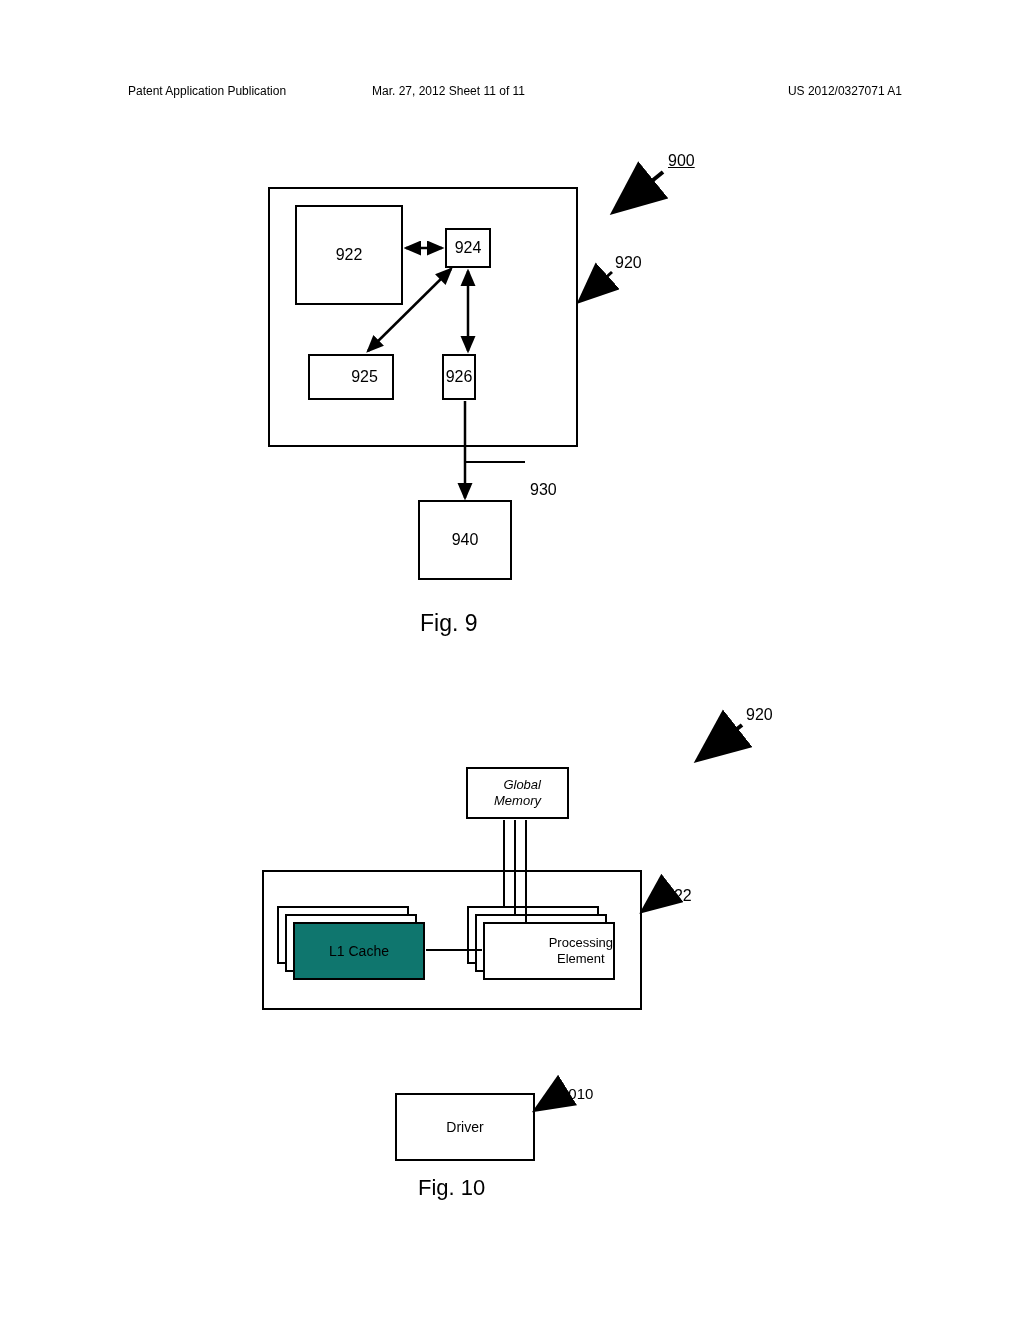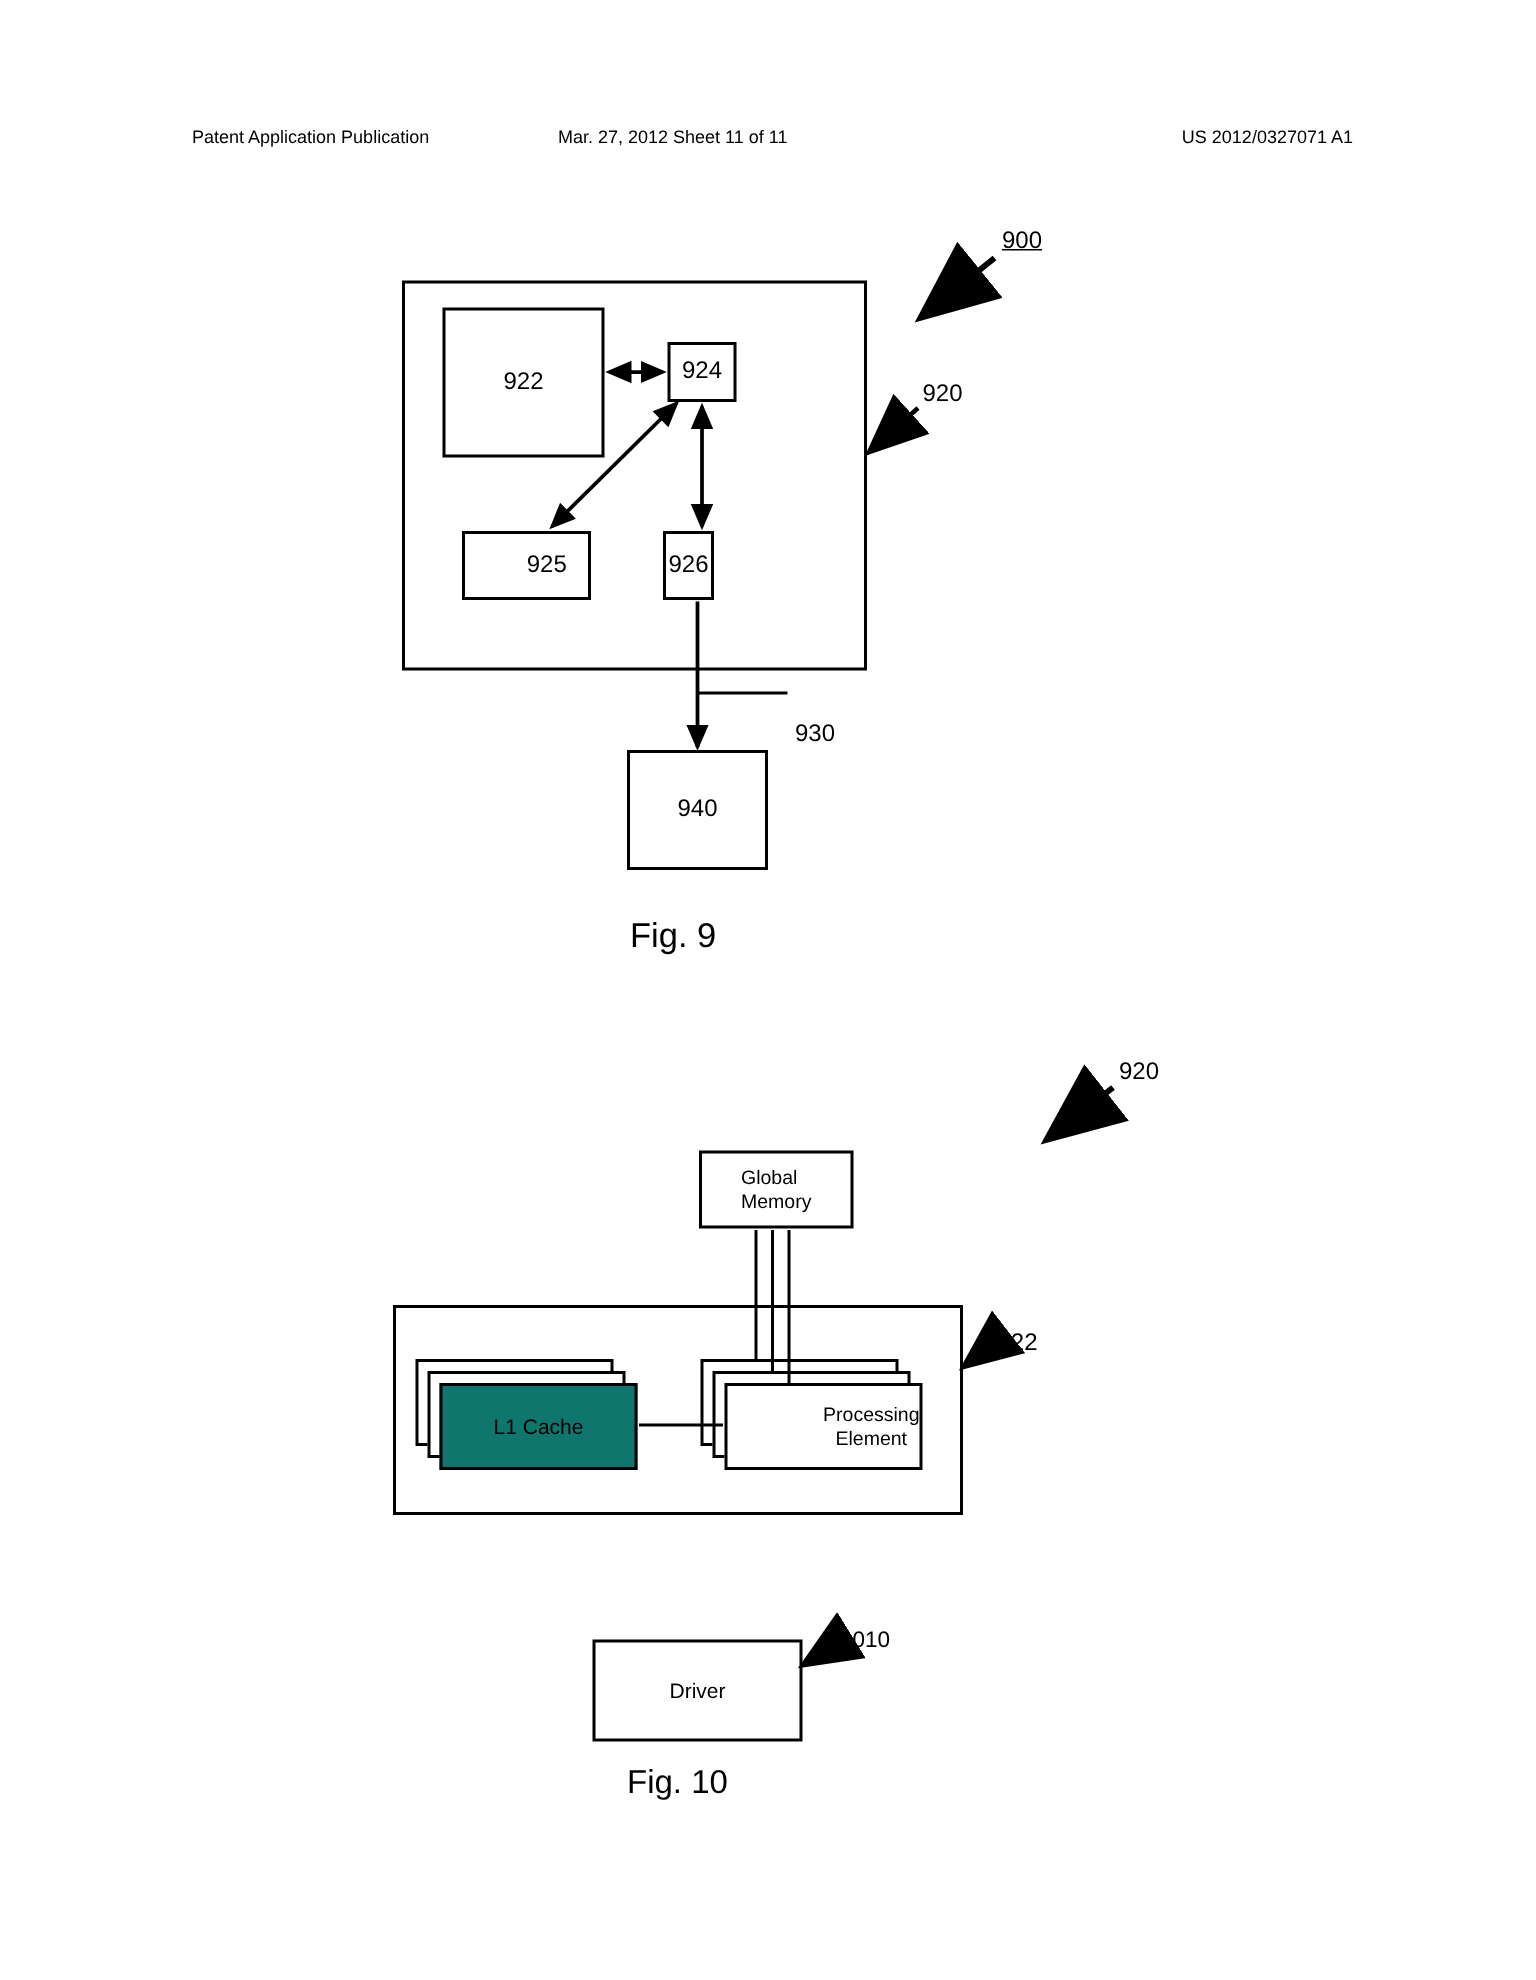--- a/index.html
+++ b/index.html
@@ -153,22 +153,23 @@
       position: absolute;
       border: 2px solid black;
       top: 767px;
       left: 466px;
       width: 103px;
       height: 52px;
       display: flex;
       align-items: center;
       justify-content: center;
       font-size: 13px;
-      text-align: left;
+      text-align: right;
       line-height: 1.2;
+      font-style: italic;
     }
     .fig10-outer-box {
       position: absolute;
       border: 2px solid black;
       top: 870px;
       left: 262px;
       width: 380px;
       height: 140px;
     }
     .fig10-l1-stack1 {

